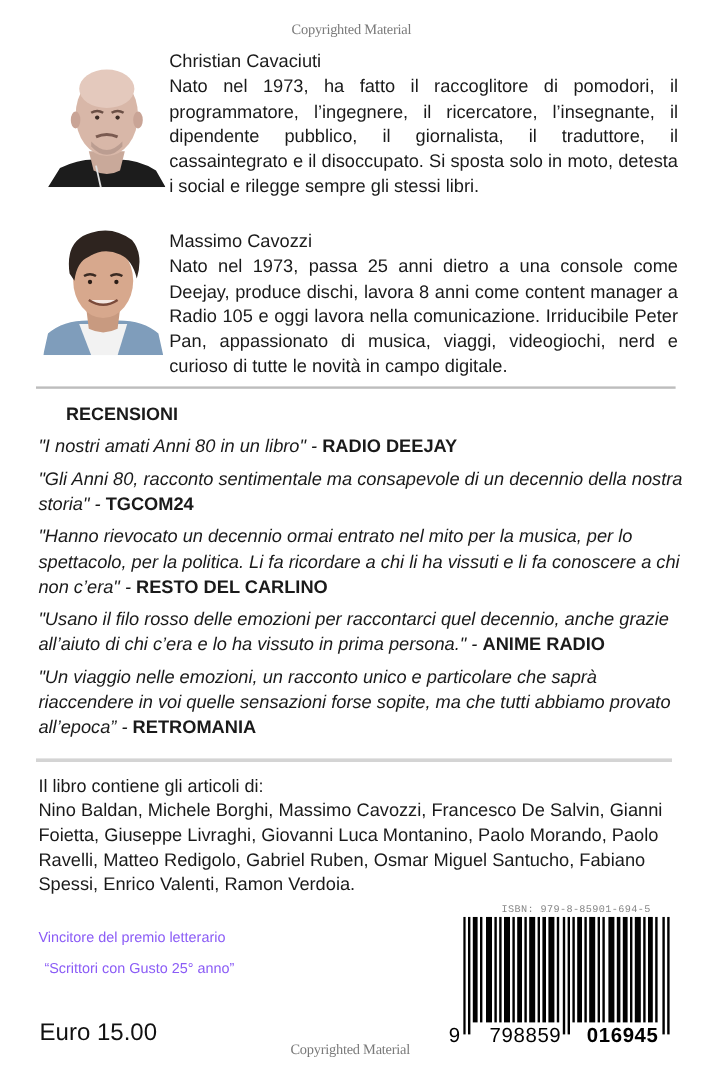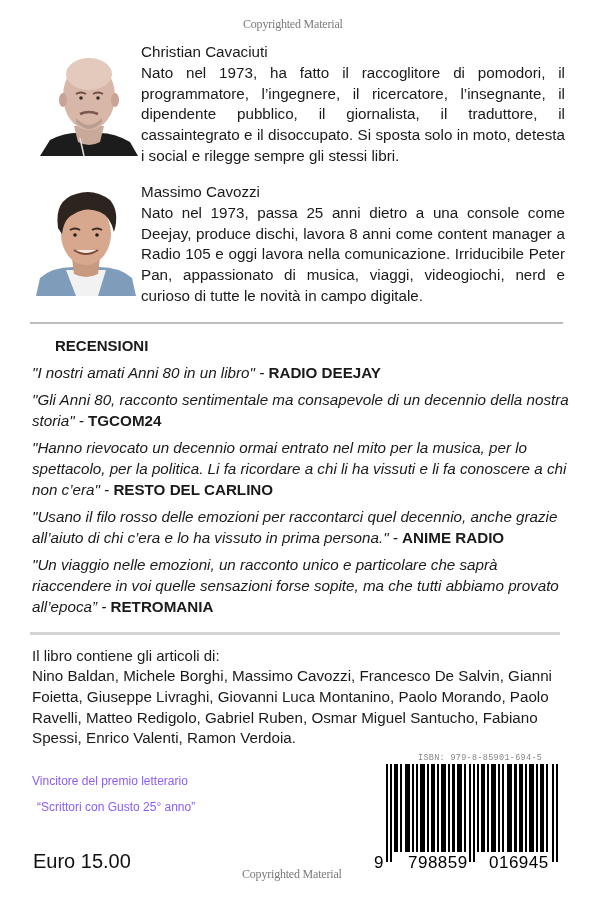--- a/index.html
+++ b/index.html
@@ -45,21 +45,21 @@
 
   .barcode-wrap { position: absolute; left: 372px; top: 752px; width: 190px; height: 130px; }
   .isbn-label {
     position: absolute; left: 46px; top: 1px; font-family: "Liberation Mono", monospace;
     font-size: 8.5px; color: #888; letter-spacing: 0.3px;
   }
   .barcode-svg { position: absolute; left: 14px; top: 12px; }
   .bc-digit { position: absolute; top: 101px; font-size: 17px; font-family: "Liberation Sans", sans-serif; color: #000; letter-spacing: 0.5px; }
   .bc-d1 { left: 2px; }
   .bc-d2 { left: 36px; }
-  .bc-d3 { left: 117px; }
+  .bc-d3 { left: 117px; font-weight: bold; }
 </style>
 </head>
 <body>
 
 <div class="watermark wm-top">Copyrighted Material</div>
 
 <div class="bio bio1" style="top:0;">
   <div class="bio-photo" style="top:52px;">
     <svg width="98" height="104" viewBox="0 0 98 104">
       <rect width="98" height="104" fill="#ffffff"></rect>
@@ -93,21 +93,21 @@
       <path d="M36 72 L38 88 Q50 94 62 88 L64 72 Z" fill="#c89a80"></path>
       <ellipse cx="50" cy="48" rx="25" ry="31" fill="#d7a88d"></ellipse>
       <path d="M22 42 Q18 14 40 8 Q58 2 74 14 Q84 26 78 46 Q74 30 64 26 Q50 20 38 28 Q28 32 26 48 Z" fill="#2e241f"></path>
       <path d="M34 44 q5 -3 10 0" stroke="#3a2a22" stroke-width="2" fill="none"></path>
       <path d="M56 44 q5 -3 10 0" stroke="#3a2a22" stroke-width="2" fill="none"></path>
       <circle cx="39" cy="49" r="1.8" fill="#2a1c16"></circle>
       <circle cx="61" cy="49" r="1.8" fill="#2a1c16"></circle>
       <path d="M38 64 Q50 72 62 64" stroke="#7a4a3a" stroke-width="2" fill="#f4e8e2"></path>
     </svg>
   </div>
-  <div class="bio-text" style="top:182px;">
+  <div class="bio-text" style="top:192px;">
     <span class="bio-name">Massimo Cavozzi</span>
     <span>Nato nel 1973, passa 25 anni dietro a una console come Deejay, produce dischi, lavora 8 anni come content manager a Radio 105 e oggi lavora nella comunicazione. Irriducibile Peter Pan, appassionato di musica, viaggi, videogiochi,  nerd e curioso di tutte le novità in campo digitale.</span>
   </div>
 </div>
 
 <div class="divider div1"></div>
 
 <div class="reviews">
   <div class="reviews-title">RECENSIONI</div>
   <div class="review">

